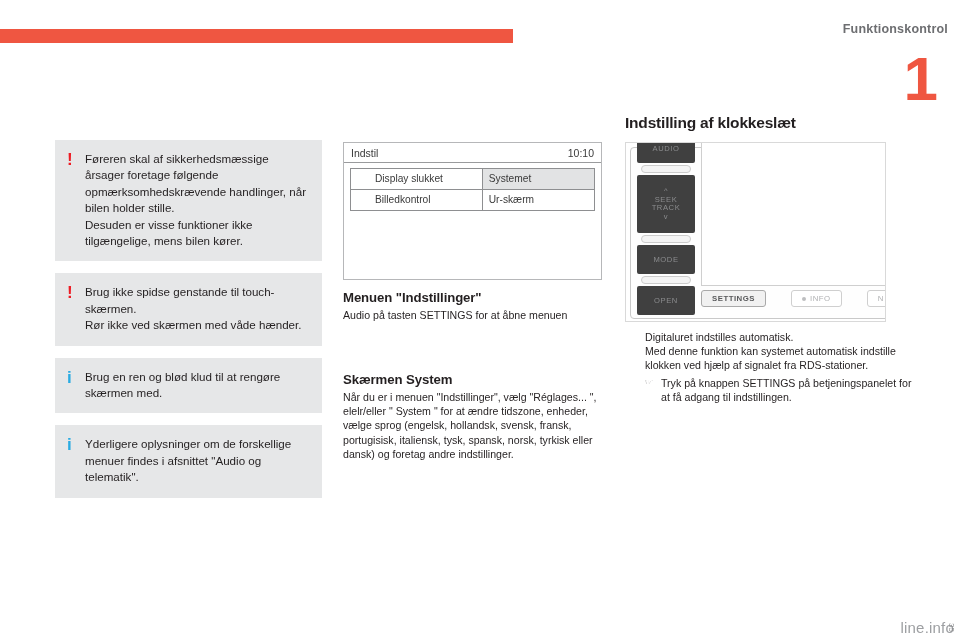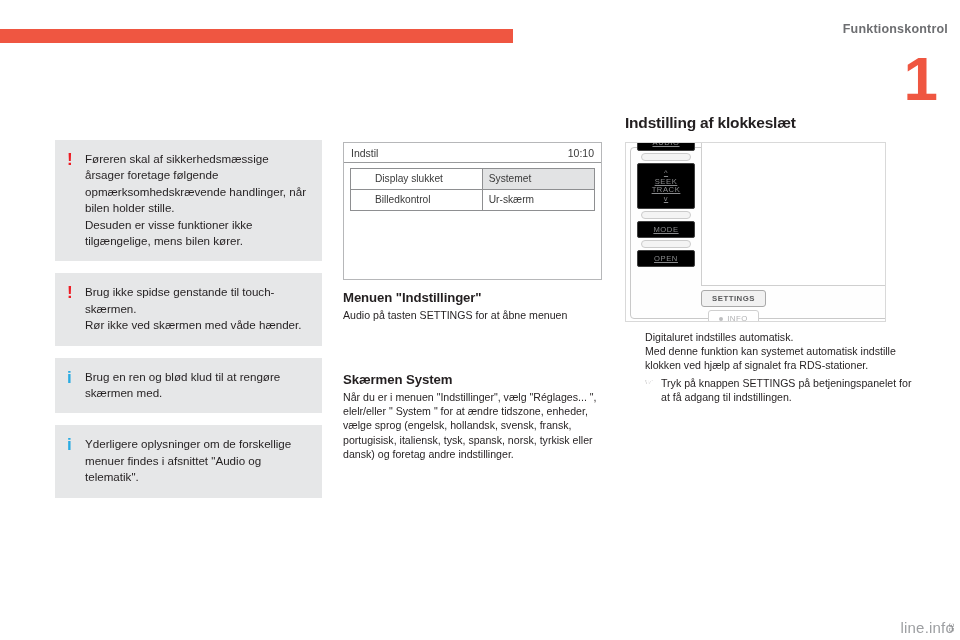--- a/index.html
+++ b/index.html
@@ -105,43 +105,42 @@
   .radio-inner{
     position:absolute;left:4px;top:4px;width:330px;height:172px;
     border:1px solid #c9c9c9;border-radius:4px;
     background:#fefefe;
     box-sizing:border-box;
   }
   .btn-col{
     position:absolute;left:6px;top:-14px;width:58px;
   }
   .rbtn{
-    border:1px solid #404040;
-    background:#000000;
+    border:7px solid #404040;
+    background:#404040;
     text-align:center;
     font-size:7.6px;color:#8b8c8e;
     letter-spacing:.6px;
     padding:3px 0 3px 0;
     margin-bottom:2px;
     border-radius:2px;
-    text-decoration:underline;
   }
   .rbtn.tall{padding:5px 0 5px 0;line-height:8.5px;}
   .rocker{
     height:6px;margin:1px 4px 2px 4px;
     border:1px solid #cccccc;border-radius:4px;
     background:#f4f4f4;
   }
   .screen-area{
     position:absolute;left:70px;top:-10px;width:250px;height:146px;
     border:1px solid #cfcfcf;background:#ffffff;
   }
   .bottom-row{
     position:absolute;left:70px;top:142px;
-    display:flex;gap:3px;align-items:center;flex-direction:column;
+    display:flex;gap:25px;align-items:center;
   }
   .bbtn{
     border:1px solid #a9a9a9;border-radius:3px;
     background:#f1f1f1;
     font-size:7.8px;font-weight:bold;color:#58595b;
     padding:3px 10px;letter-spacing:.5px;
   }
   .bbtn.plain{
     background:#ffffff;border-color:#cfcfcf;color:#b0b1b3;
     font-weight:normal;

